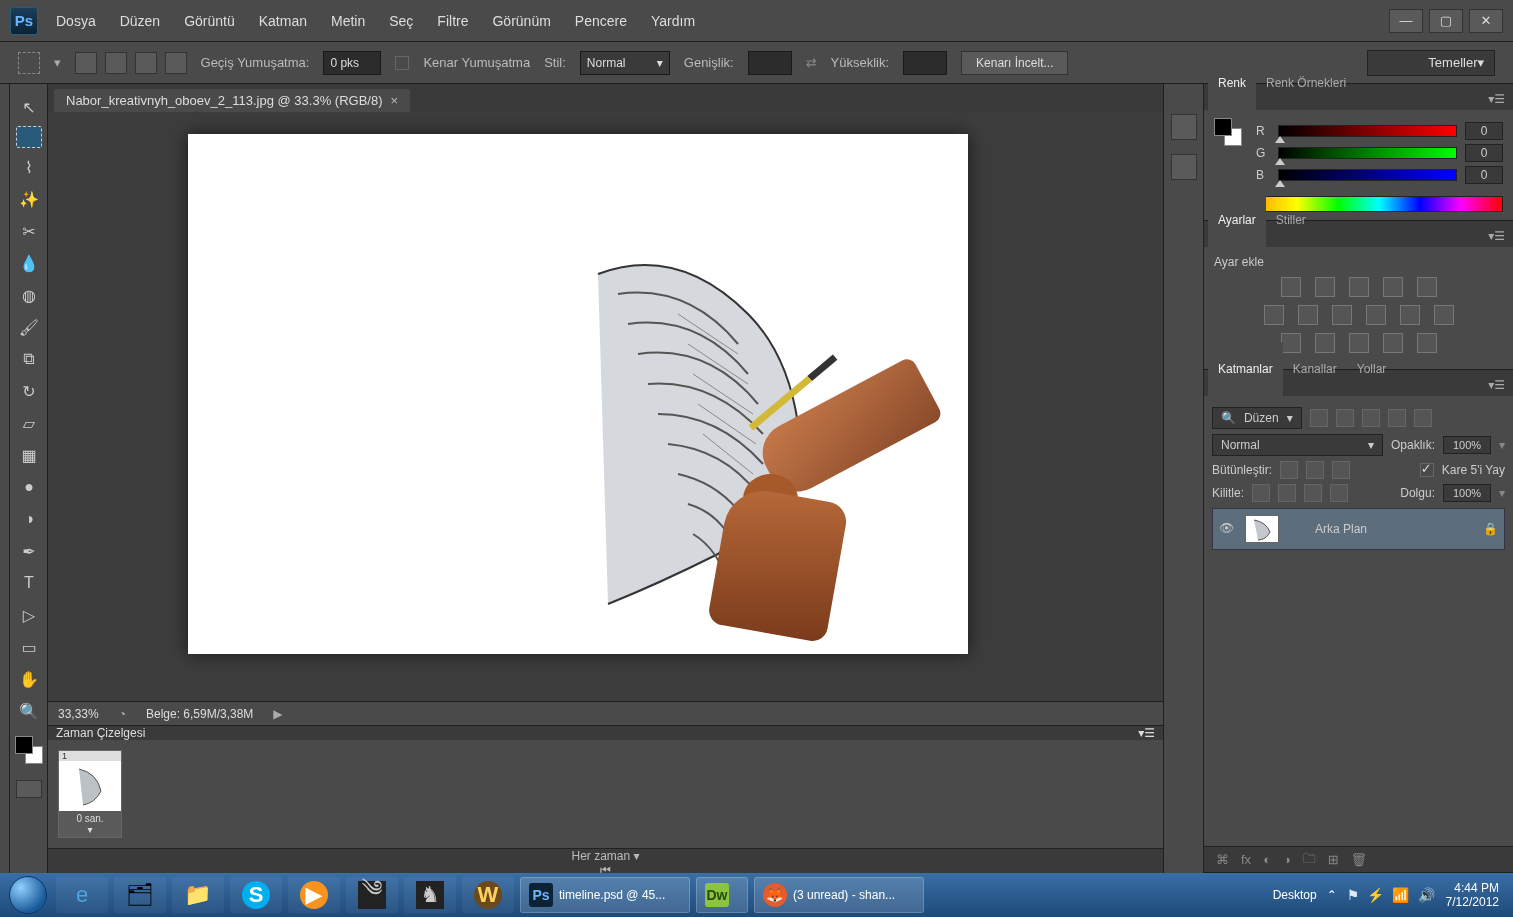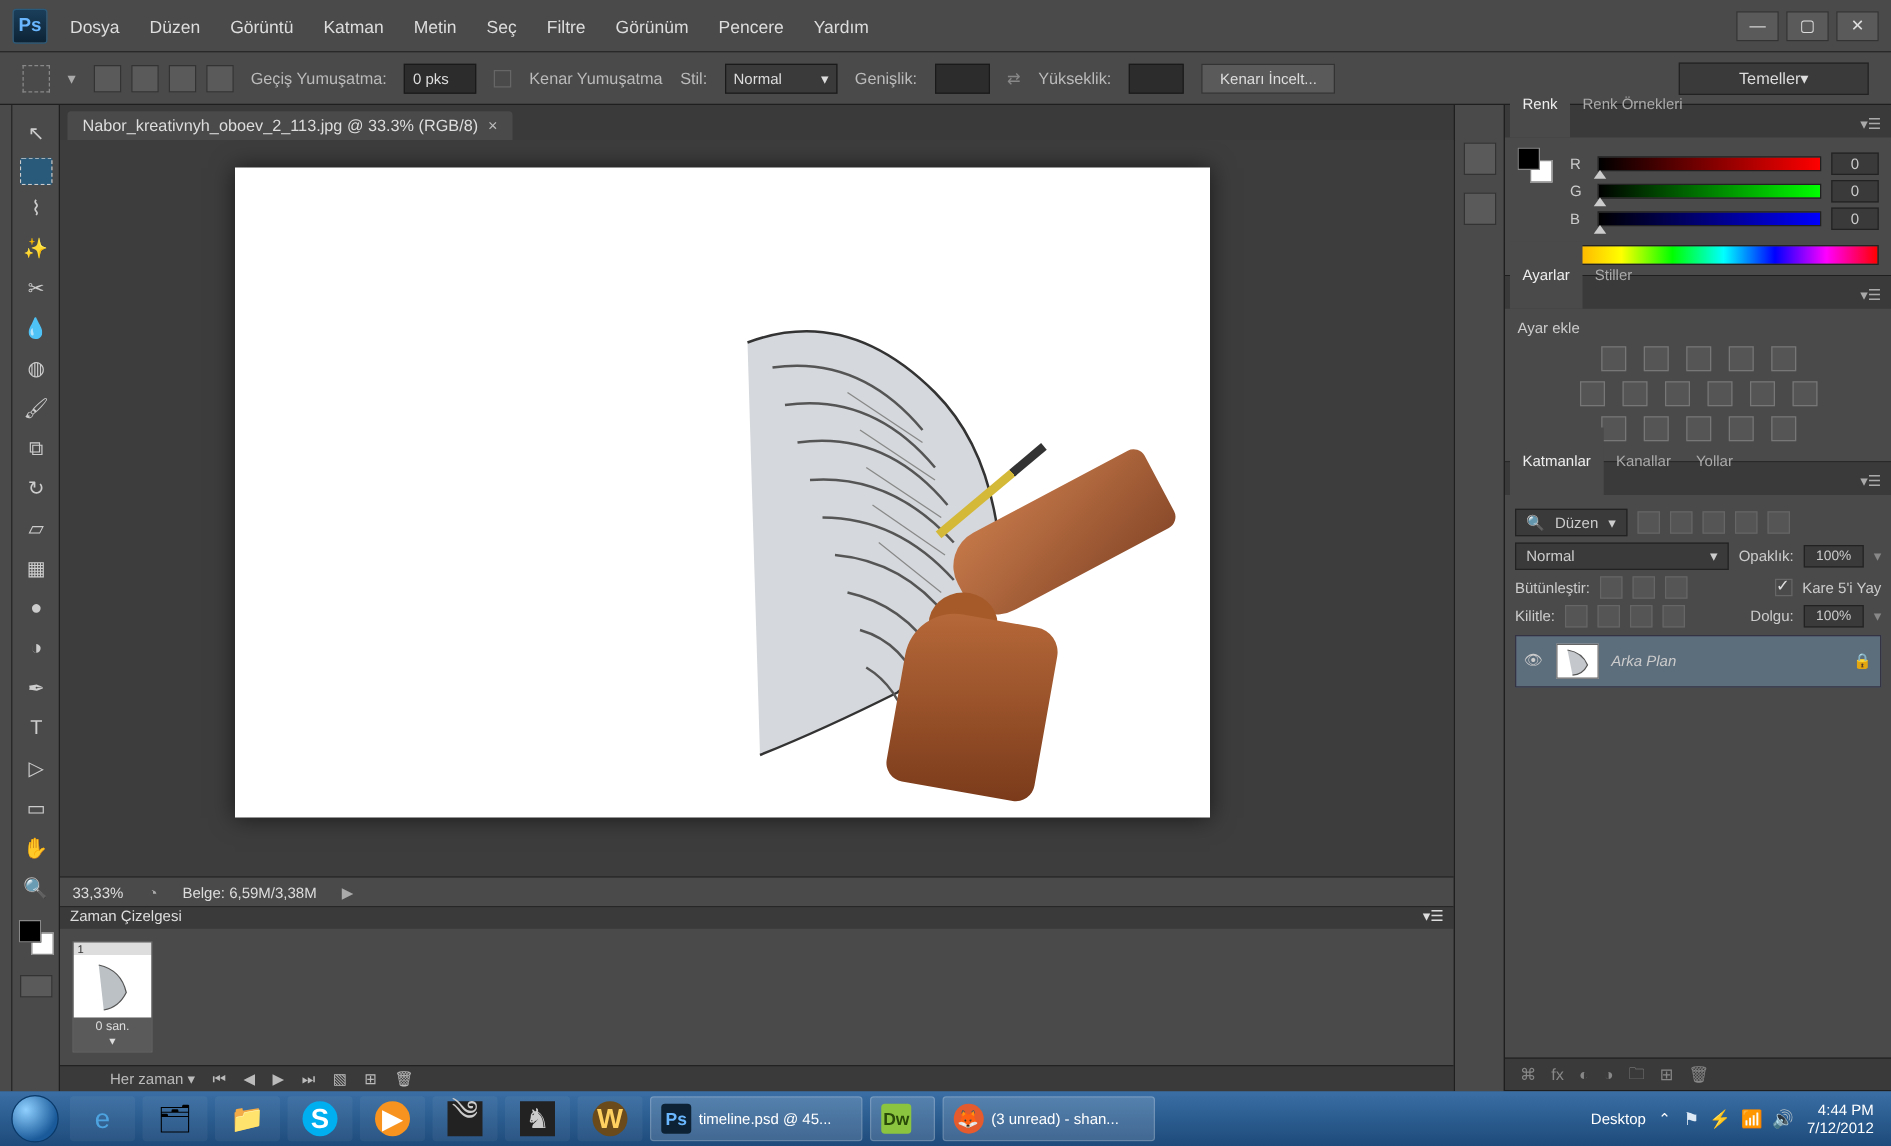--- a/index.html
+++ b/index.html
@@ -15,21 +15,21 @@
 
 
 .options-bar { height: 42px; background: #4a4a4a; border-bottom: 1px solid #1f1f1f; display: flex; align-items: center; padding: 0 18px; gap: 14px; color: #bbb; font-size: 13px; }
 .opt-icon { width: 22px; height: 22px; border: 1px dashed #888; display: inline-block; }
 .opt-group { display: flex; gap: 8px; align-items: center; }
 .opt-sq { width: 22px; height: 22px; background: #5a5a5a; border: 1px solid #333; }
 .opt-input { width: 58px; height: 24px; background: #2c2c2c; border: 1px solid #1a1a1a; color: #ddd; padding: 0 6px; font-size: 12px; }
 .opt-select { width: 90px; height: 24px; background: #3a3a3a; border: 1px solid #1a1a1a; color: #ddd; padding: 0 6px; font-size: 12px; display: flex; align-items: center; justify-content: space-between; }
 .opt-checkbox { width: 14px; height: 14px; border: 1px solid #666; display: inline-block; }
 .opt-btn { padding: 4px 14px; background: #5a5a5a; border: 1px solid #333; color: #ddd; font-size: 12px; cursor: pointer; }
-.opt-end { margin-left: auto; width: 152px; height: 26px; background: #3a3a3a; border: 1px solid #222; color: #ddd; padding: 0 10px; display: flex; align-items: center; justify-content: center; font-size: 13px; }
+.opt-end { margin-left: auto; width: 128px; height: 26px; background: #3a3a3a; border: 1px solid #222; color: #ddd; padding: 0 10px; display: flex; align-items: center; justify-content: flex-end; font-size: 13px; }
 
 
 .workspace { position: absolute; top: 84px; left: 0; right: 0; bottom: 44px; display: flex; background: #2d2d2d; }
 
 
 .left-strip { width: 10px; background: #4a4a4a; border-right: 1px solid #1f1f1f; }
 
 
 .toolbox { width: 38px; background: #4a4a4a; border-right: 1px solid #1f1f1f; display: flex; flex-direction: column; padding-top: 8px; gap: 2px; }
 .tool { width: 32px; height: 30px; margin: 0 3px; display: flex; align-items: center; justify-content: center; color: #ccc; cursor: pointer; border-radius: 2px; font-size: 16px; }
@@ -43,26 +43,26 @@
 .doc-area { flex: 1; display: flex; flex-direction: column; background: #2d2d2d; }
 .doc-tab-row { height: 28px; background: #3a3a3a; display: flex; align-items: flex-end; padding-left: 6px; }
 .doc-tab { background: #4a4a4a; padding: 4px 12px; color: #ddd; font-size: 13px; border-top-left-radius: 3px; border-top-right-radius: 3px; display: flex; gap: 8px; }
 .doc-tab-close { cursor: pointer; color: #bbb; }
 .canvas-wrap { flex: 1; position: relative; background: #3d3d3d; overflow: hidden; }
 .canvas-paper { position: absolute; left: 140px; top: 22px; width: 780px; height: 520px; background: #fff; box-shadow: 0 0 18px rgba(0,0,0,0.6); overflow: hidden; }
 .status-row { height: 24px; background: #4a4a4a; border-top: 1px solid #1f1f1f; display: flex; align-items: center; padding: 0 10px; gap: 20px; color: #ddd; font-size: 12px; }
 
 
 .timeline-panel { height: 148px; background: #4a4a4a; border-top: 1px solid #1f1f1f; display: flex; flex-direction: column; }
-.timeline-header { height: 22px; background: #3a3a3a; color: #ddd; font-size: 12px; padding: 0 8px; display: flex; }
+.timeline-header { height: 22px; background: #3a3a3a; color: #ddd; font-size: 12px; padding: 0 8px; display: flex; align-items: center; }
 .timeline-body { flex: 1; display: flex; align-items: flex-start; padding: 10px; gap: 10px; }
 .timeline-thumb { width: 64px; border:1px solid #666; }
 .timeline-thumb-img { height: 50px; background: #fff; position: relative; overflow:hidden; }
 .timeline-thumb-lbl { background:#5a5a5a; color:#ddd; font-size:10px; text-align:center; padding:2px 16px; }
-.timeline-footer { height: 26px; background: #3a3a3a; border-top: 1px solid #222; display: flex; align-items: center; gap: 14px; padding: 0 40px; color: #bbb; font-size: 12px; }
+.timeline-footer { height: 26px; background: #3a3a3a; border-top: 1px solid #222; display: flex; align-items: center; padding: 0 40px; color: #bbb; font-size: 12px; flex-direction: column; }
 
 
 .right-collapsed { width: 40px; background: #4a4a4a; border-left: 1px solid #1f1f1f; display: flex; flex-direction: column; gap: 14px; padding-top: 30px; align-items: center; }
 .collapsed-icon { width: 26px; height: 26px; background: #5a5a5a; border: 1px solid #333; }
 
 
 .right-col { width: 310px; background: #4a4a4a; border-left: 1px solid #1f1f1f; display: flex; flex-direction: column; }
 .panel { border-bottom: 1px solid #1f1f1f; }
 .panel-tabs { height: 26px; background: #3a3a3a; display: flex; align-items: flex-end; gap: 0; padding-left: 4px; font-size: 12px; }
 .ptab { padding: 20px 10px; color: #aaa; cursor: pointer; }
@@ -92,21 +92,21 @@
 .lay-row { display:flex; align-items:center; gap:8px; margin:5px 0; }
 .lay-sel { background:#3a3a3a; border:1px solid #222; padding:3px 8px; flex:0 0 auto; display:flex; gap:8px; align-items:center; }
 .lay-sel.wide { flex:1; justify-content:space-between; }
 .lay-small-ic { width:18px; height:18px; border:1px solid #666; background:#555; }
 .lay-input { width:48px; background:#3a3a3a; border:1px solid #222; color:#ccc; padding:2px 4px; text-align:center; font-size:11px; }
 .lay-checkbox { width:14px; height:14px; border:1px solid #666; display:inline-block; position:relative; }
 .lay-checkbox.checked::after { content:"✓"; position:absolute; top:-3px; left:0; color:#ddd; font-size:13px; }
 .layer-item { display:flex; align-items:center; padding:6px; background:#5c6d7c; gap:10px; border:1px solid #334; margin-top:6px; }
 .eye-ic { width:16px; height:16px; color:#ccc; }
 .lay-thumb { width:34px; height:28px; background:#fff; border:1px solid #666; position:relative; overflow:hidden; }
-.lay-name { font-style:italic; flex:1; }
+.lay-name { flex:1;margin-left:26px; }
 .lock-ic { color:#ccc; }
 .layers-footer-space { flex:1; background:#4a4a4a; }
 .layers-bottom { height:26px; background:#3a3a3a; border-top:1px solid #222; display:flex; align-items:center; gap:12px; padding:0 12px; color:#888; font-size:13px; margin-top:auto; }
 
 
 .wing-area { position:absolute; left:350px; top:120px; width:400px; height:380px; }
 .hand1 { position:absolute; right:0; top:140px; width:180px; height:70px; background:linear-gradient(160deg,#c77a4a,#8a4a2a); transform:rotate(-28deg); border-radius:30px 10px 10px 30px; }
 .pencil { position:absolute; right:90px; top:135px; width:110px; height:7px; background:linear-gradient(to right,#d4b838 70%,#333 70%); transform:rotate(-40deg); }
 .hand2 { position:absolute; right:100px; bottom:0; width:120px; height:140px; background:linear-gradient(170deg,#b86a3a,#7a3a1a); transform:rotate(10deg); border-radius:40px 20px 15px 15px; }
 .fist { position:absolute; right:140px; bottom:110px; width:55px; height:50px; background:#a65a2a; border-radius:50%; }

